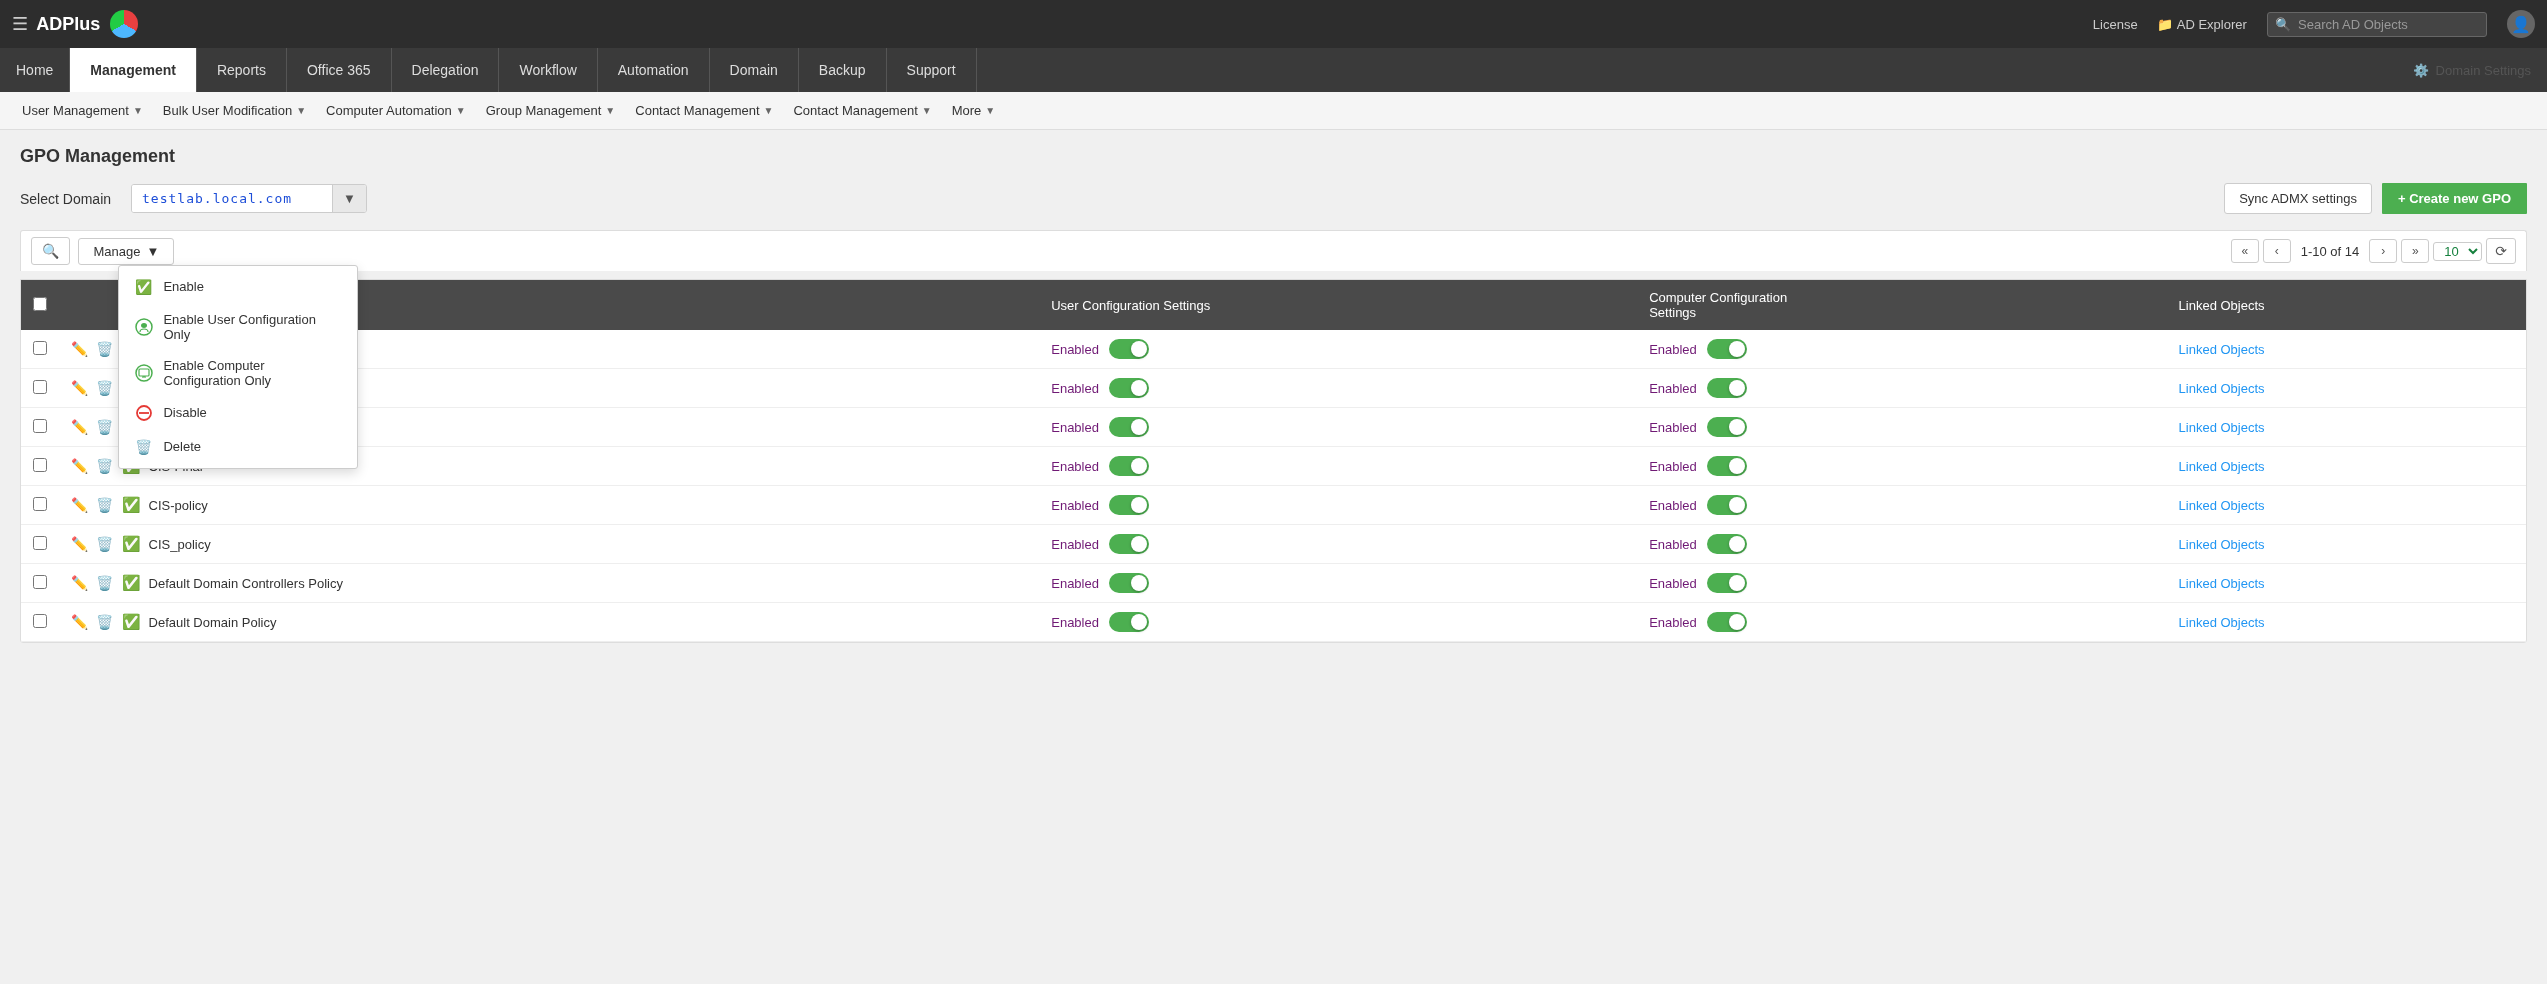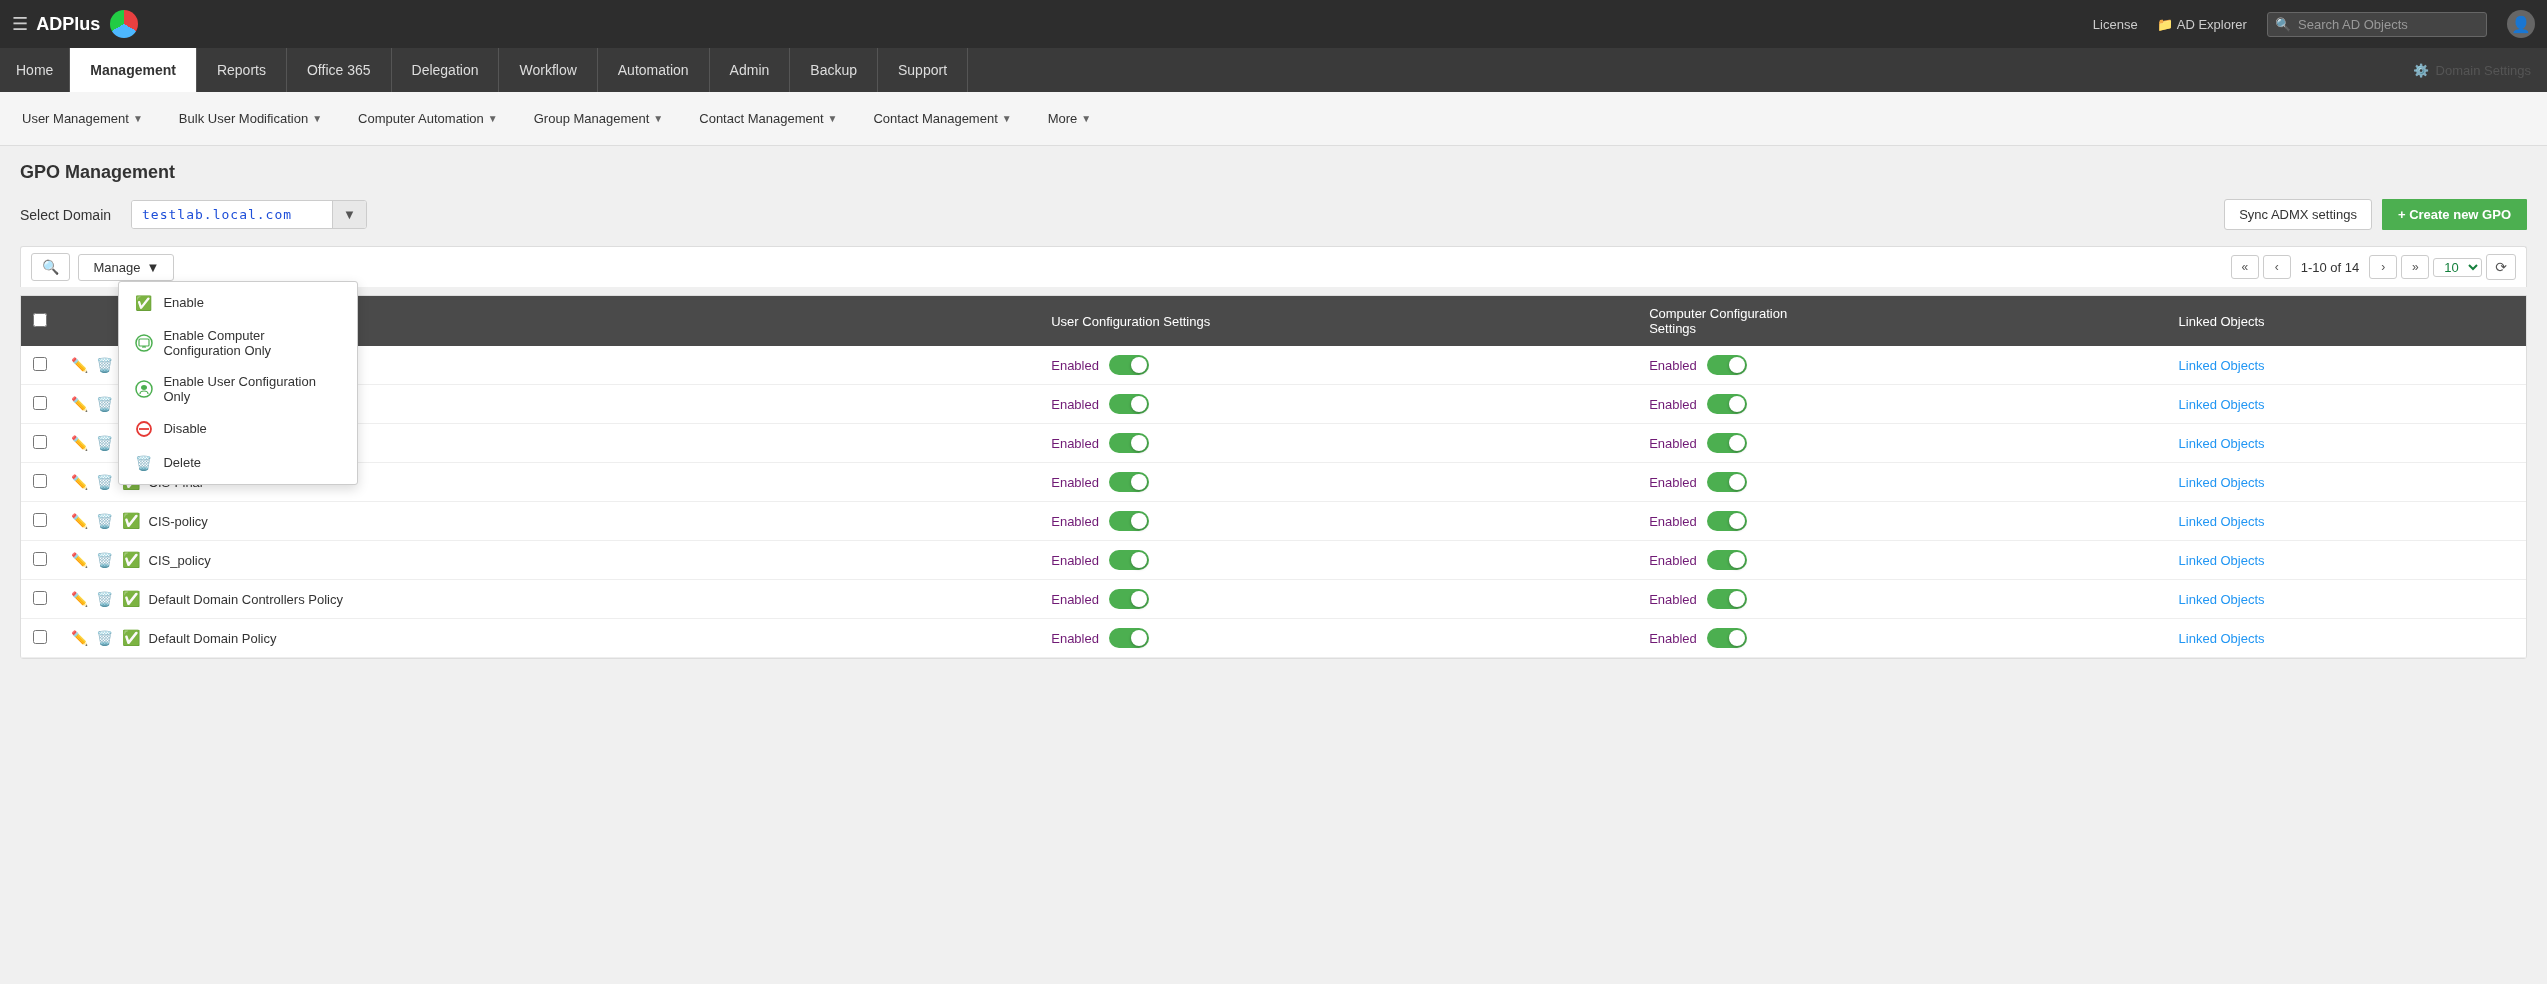--- a/index.html
+++ b/index.html
@@ -111,23 +111,23 @@
       font-size: 13px;
       cursor: pointer;
     }
 
     
     .sub-nav {
       background: #f5f5f5;
       display: flex;
       align-items: center;
       padding: 0 12px;
-      height: 54px;
+      height: 38px;
       border-bottom: 1px solid #ddd;
-      gap: 16px;
+      gap: 0;
     }
     .sub-nav-item {
       display: flex;
       align-items: center;
       gap: 4px;
       padding: 6px 10px;
       color: #333;
       cursor: pointer;
       font-size: 13px;
       white-space: nowrap;
@@ -423,21 +423,21 @@
 
 <div style="background:#3a3a3a; display:flex; align-items:stretch; justify-content:space-between;">
   <div class="nav-bar" style="flex:1; background:transparent;">
     <div class="nav-item">Home</div>
     <div class="nav-item active">Management</div>
     <div class="nav-item">Reports</div>
     <div class="nav-item">Office 365</div>
     <div class="nav-item">Delegation</div>
     <div class="nav-item">Workflow</div>
     <div class="nav-item">Automation</div>
-    <div class="nav-item">Admin</div>
+    <div class="nav-item">Domain</div>
     <div class="nav-item">Backup</div>
     <div class="nav-item">Support</div>
   </div>
   <div style="display:flex; align-items:center; padding: 0 16px; background:#3a3a3a;">
     <div class="domain-settings-btn">
       <span>⚙️</span>
       <span>Domain Settings</span>
     </div>
   </div>
 </div>
@@ -501,36 +501,36 @@
 
         <div class="dropdown-menu" id="manage-dropdown">
           <div class="dropdown-item">
             <span class="dropdown-icon" style="color:#4caf50;">✅</span>
             <span>Enable</span>
           </div>
           <div class="dropdown-item">
             <span class="dropdown-icon" style="color:#4caf50;">
               <svg width="18" height="18" viewBox="0 0 18 18">
                   <circle cx="9" cy="9" r="8" fill="none" stroke="#4caf50" stroke-width="1.5"></circle>
+                  <path d="M9 5 C7 5 6 6 6 7.5 C6 9 7 10 9 10 C11 10 12 9 12 7.5 C12 6 11 5 9 5Z" fill="#4caf50"></path>
+                  <path d="M5 14 C5 12 7 11 9 11 C11 11 13 12 13 14" fill="none" stroke="#4caf50" stroke-width="1.2"></path>
+                </svg>
+            </span>
+            <span>Enable User Configuration Only</span>
+          </div>
+          <div class="dropdown-item">
+            <span class="dropdown-icon" style="color:#4caf50;">
+              <svg width="18" height="18" viewBox="0 0 18 18">
+                  <circle cx="9" cy="9" r="8" fill="none" stroke="#4caf50" stroke-width="1.5"></circle>
                   <rect x="4" y="5" width="10" height="7" rx="1" fill="none" stroke="#4caf50" stroke-width="1.2"></rect>
                   <line x1="7" y1="13" x2="11" y2="13" stroke="#4caf50" stroke-width="1.2"></line>
                   <line x1="9" y1="12" x2="9" y2="13" stroke="#4caf50" stroke-width="1.2"></line>
                 </svg>
             </span>
             <span>Enable Computer Configuration Only</span>
-          </div>
-          <div class="dropdown-item">
-            <span class="dropdown-icon" style="color:#4caf50;">
-              <svg width="18" height="18" viewBox="0 0 18 18">
-                  <circle cx="9" cy="9" r="8" fill="none" stroke="#4caf50" stroke-width="1.5"></circle>
-                  <path d="M9 5 C7 5 6 6 6 7.5 C6 9 7 10 9 10 C11 10 12 9 12 7.5 C12 6 11 5 9 5Z" fill="#4caf50"></path>
-                  <path d="M5 14 C5 12 7 11 9 11 C11 11 13 12 13 14" fill="none" stroke="#4caf50" stroke-width="1.2"></path>
-                </svg>
-            </span>
-            <span>Enable User Configuration Only</span>
           </div>
           <div class="dropdown-item">
             <span class="dropdown-icon" style="color:#e53935;">
               <svg width="16" height="16" viewBox="0 0 16 16">
                   <circle cx="8" cy="8" r="7" fill="none" stroke="#e53935" stroke-width="1.8"></circle>
                   <line x1="3" y1="8" x2="13" y2="8" stroke="#e53935" stroke-width="1.8"></line>
                 </svg>
             </span>
             <span>Disable</span>
           </div>

